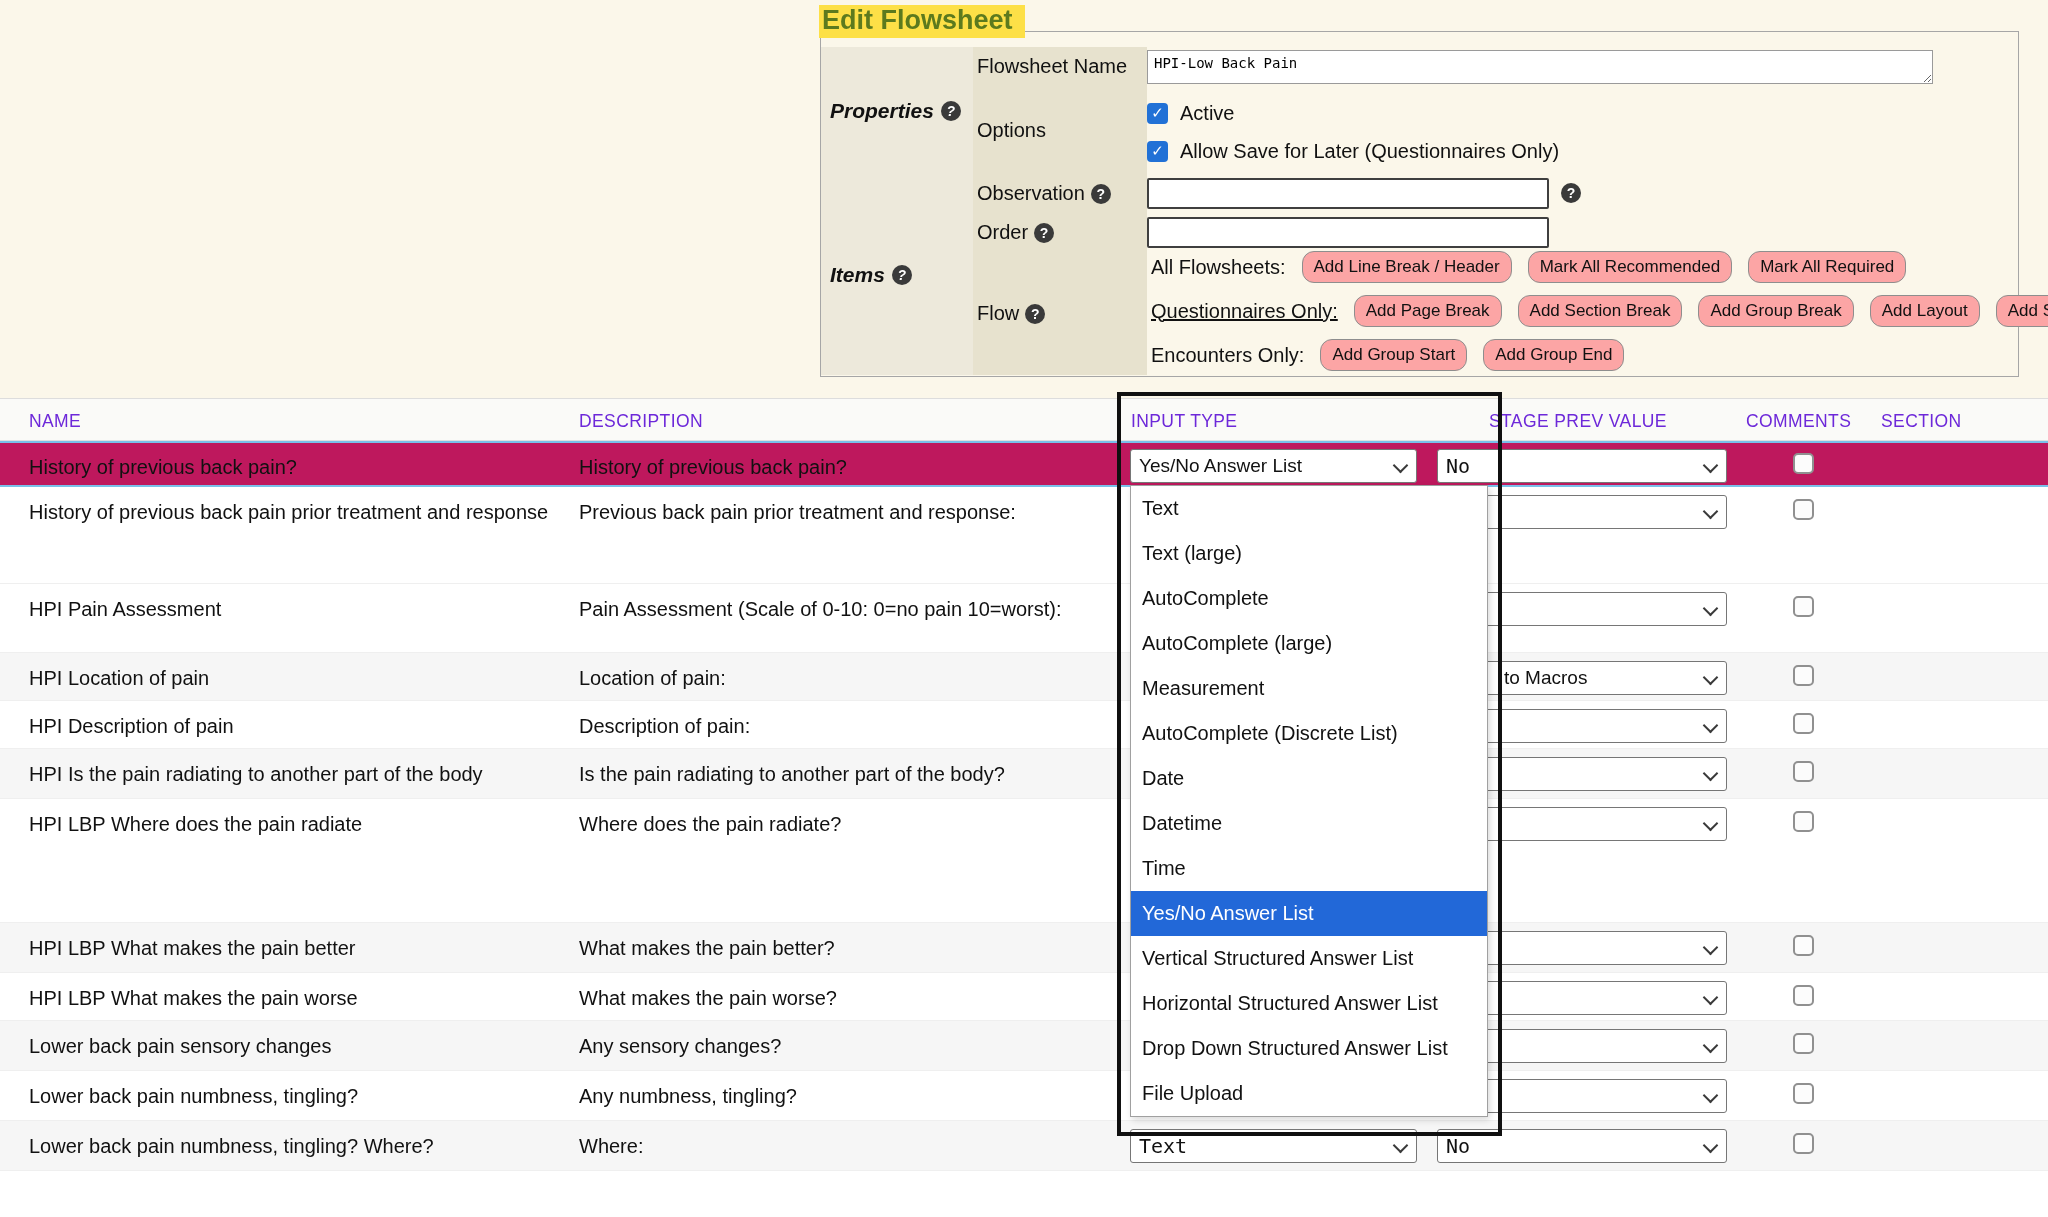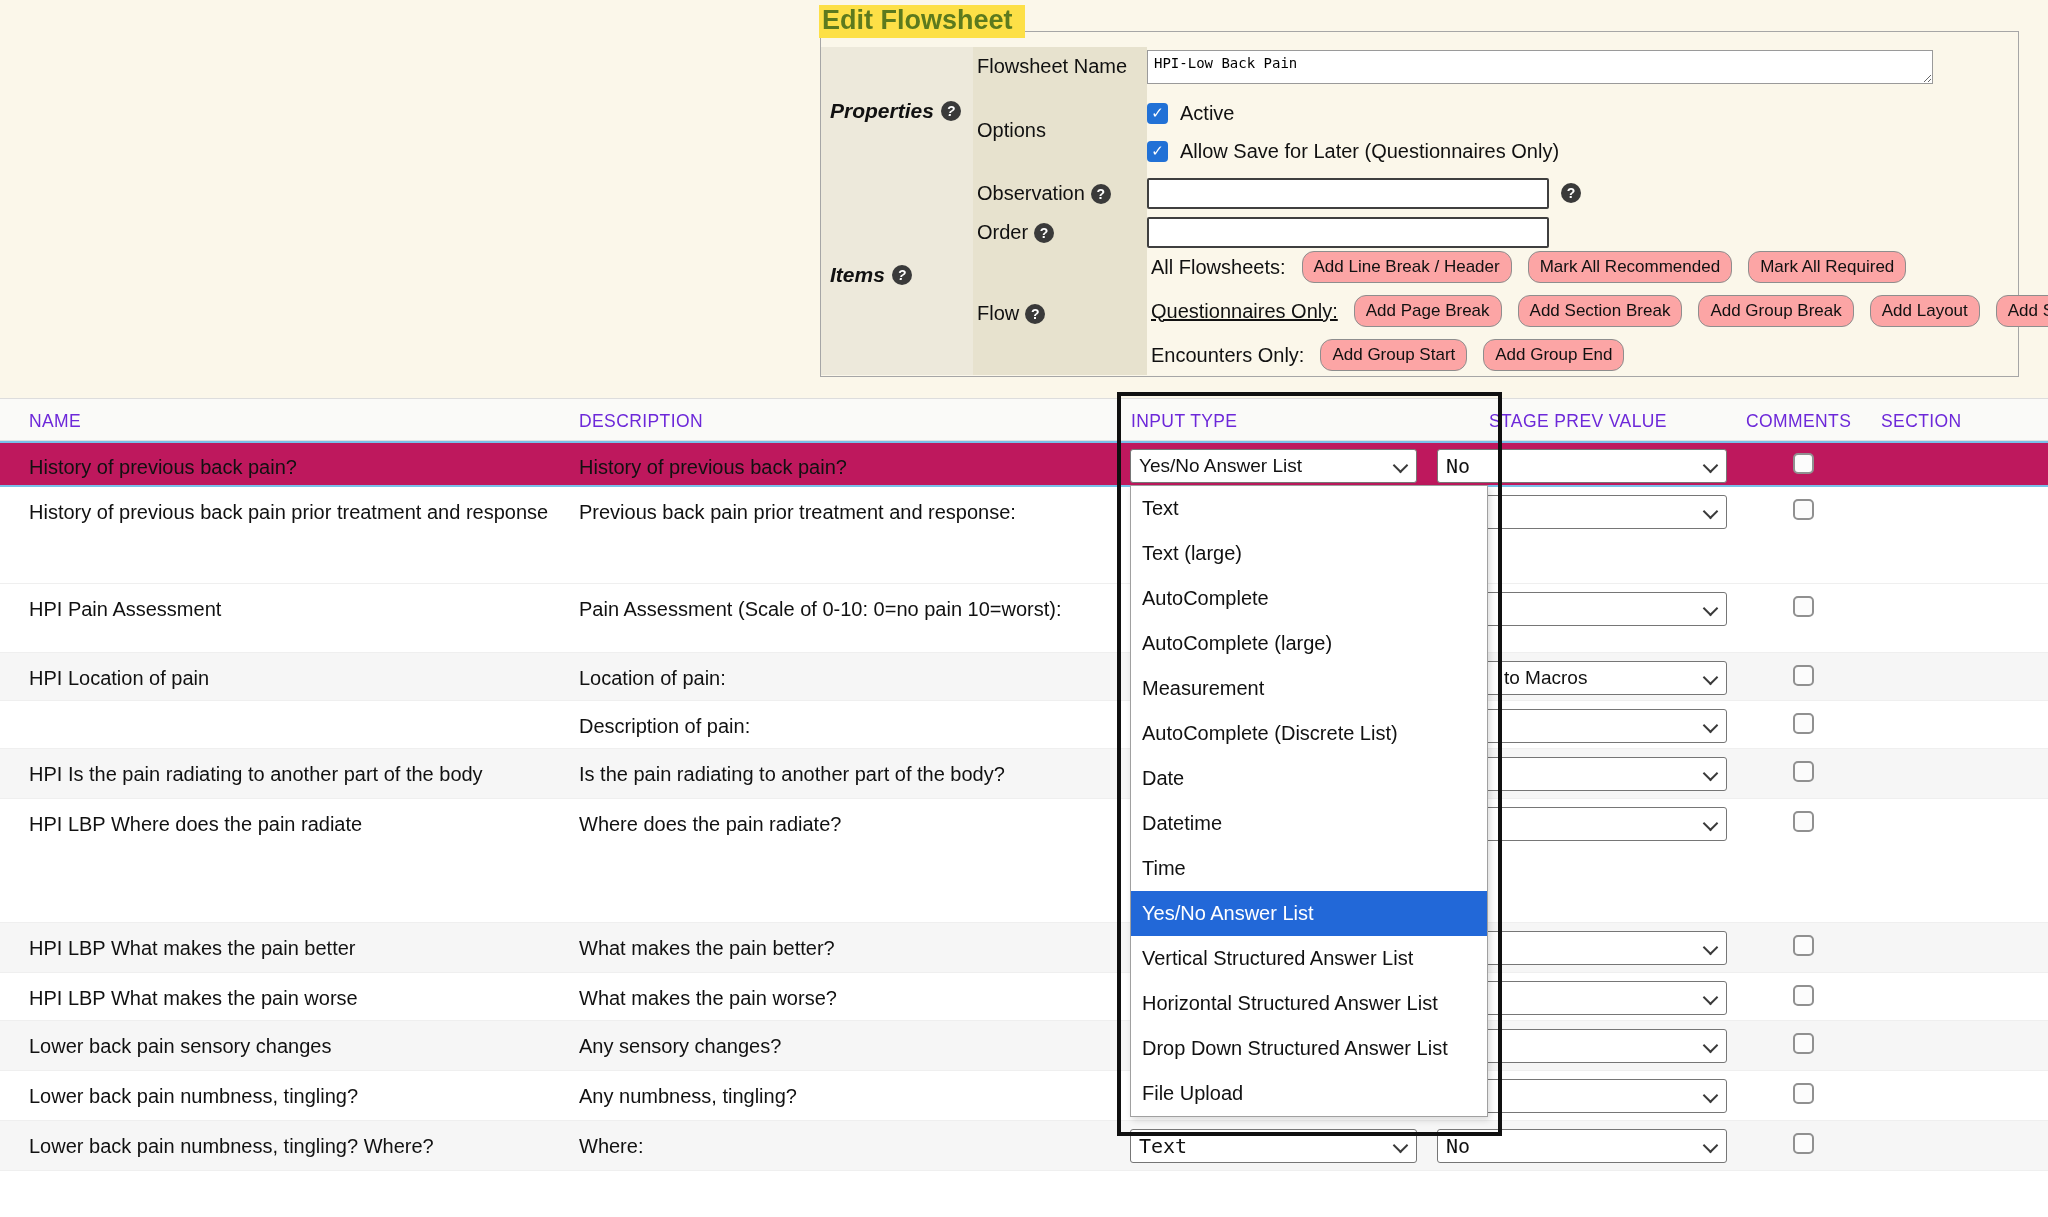--- a/index.html
+++ b/index.html
@@ -195,20 +195,21 @@
         <span class="chev"></span>
       </div>
     <div class="ui-select stage-select stage-indent">
         <span>to Macros</span>
         <span class="chev"></span>
       </div>
     <span class="cmt-cb"></span>
   </div>
 
   <div class="trow" style="height:48px;">
+    <span class="c-name">HPI Description of pain</span>
     <span class="c-desc">Description of pain:</span>
     <div class="ui-select input-select">
         <span></span>
         <span class="chev"></span>
       </div>
     <div class="ui-select stage-select">
         <span></span>
         <span class="chev"></span>
       </div>
     <span class="cmt-cb"></span>

